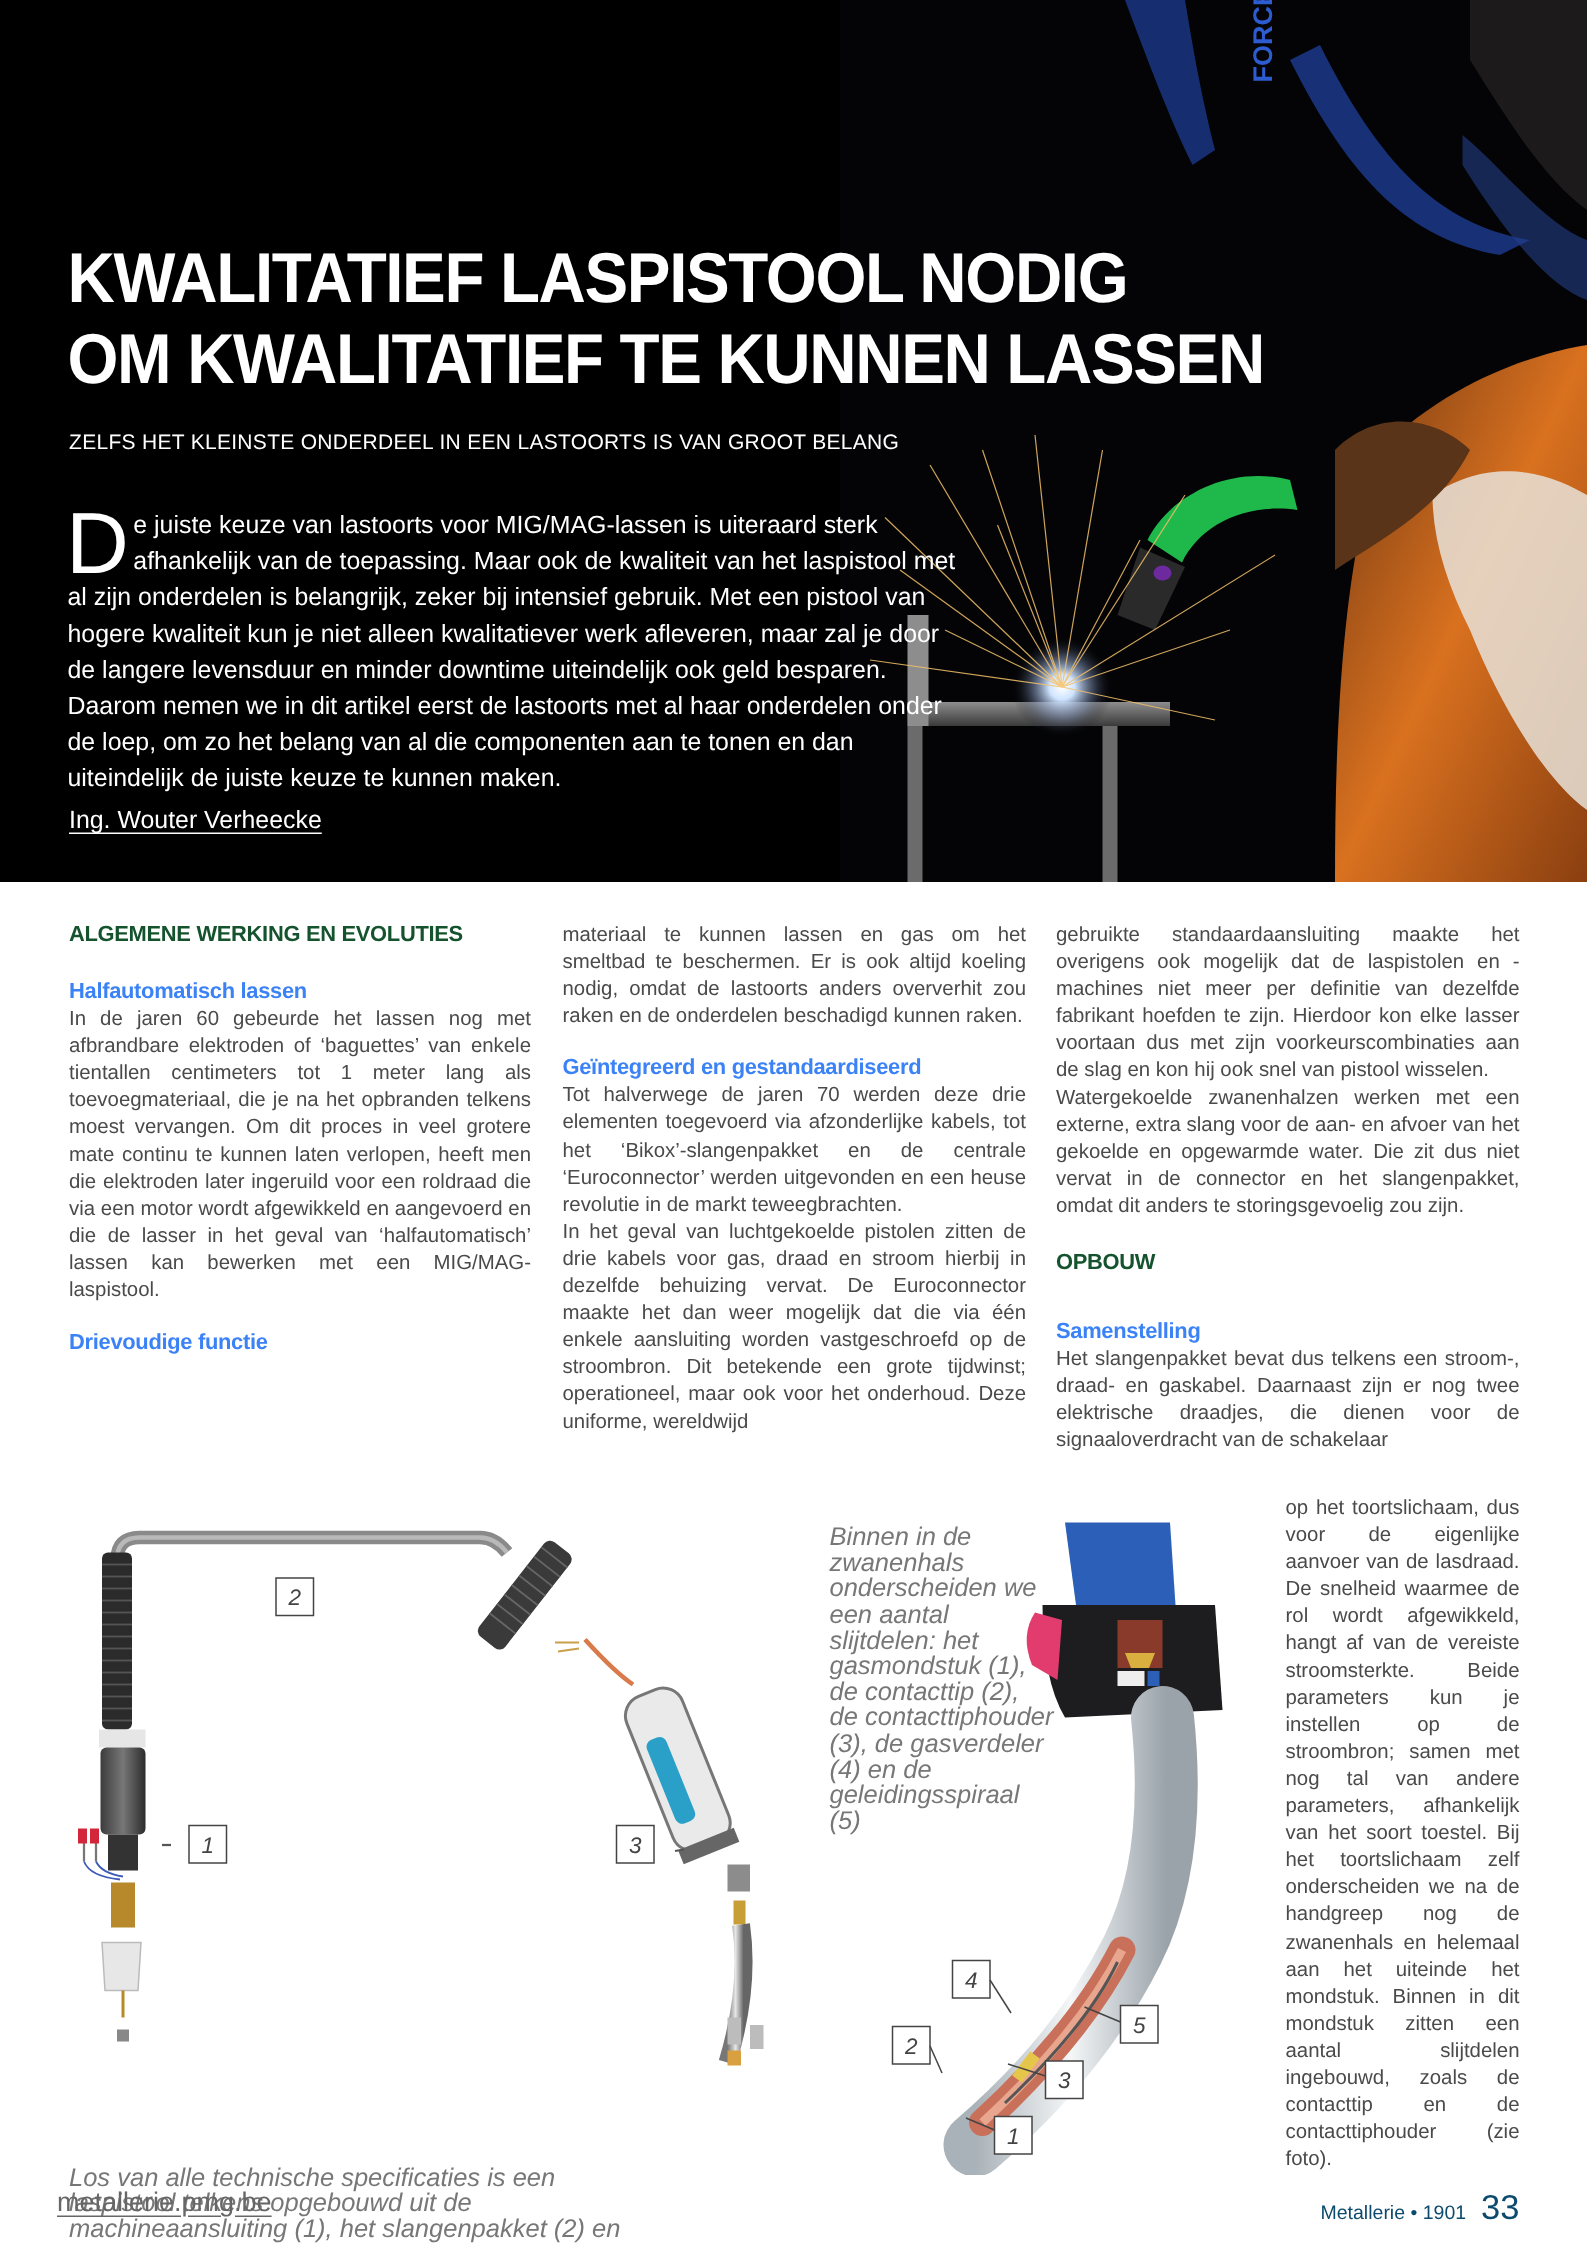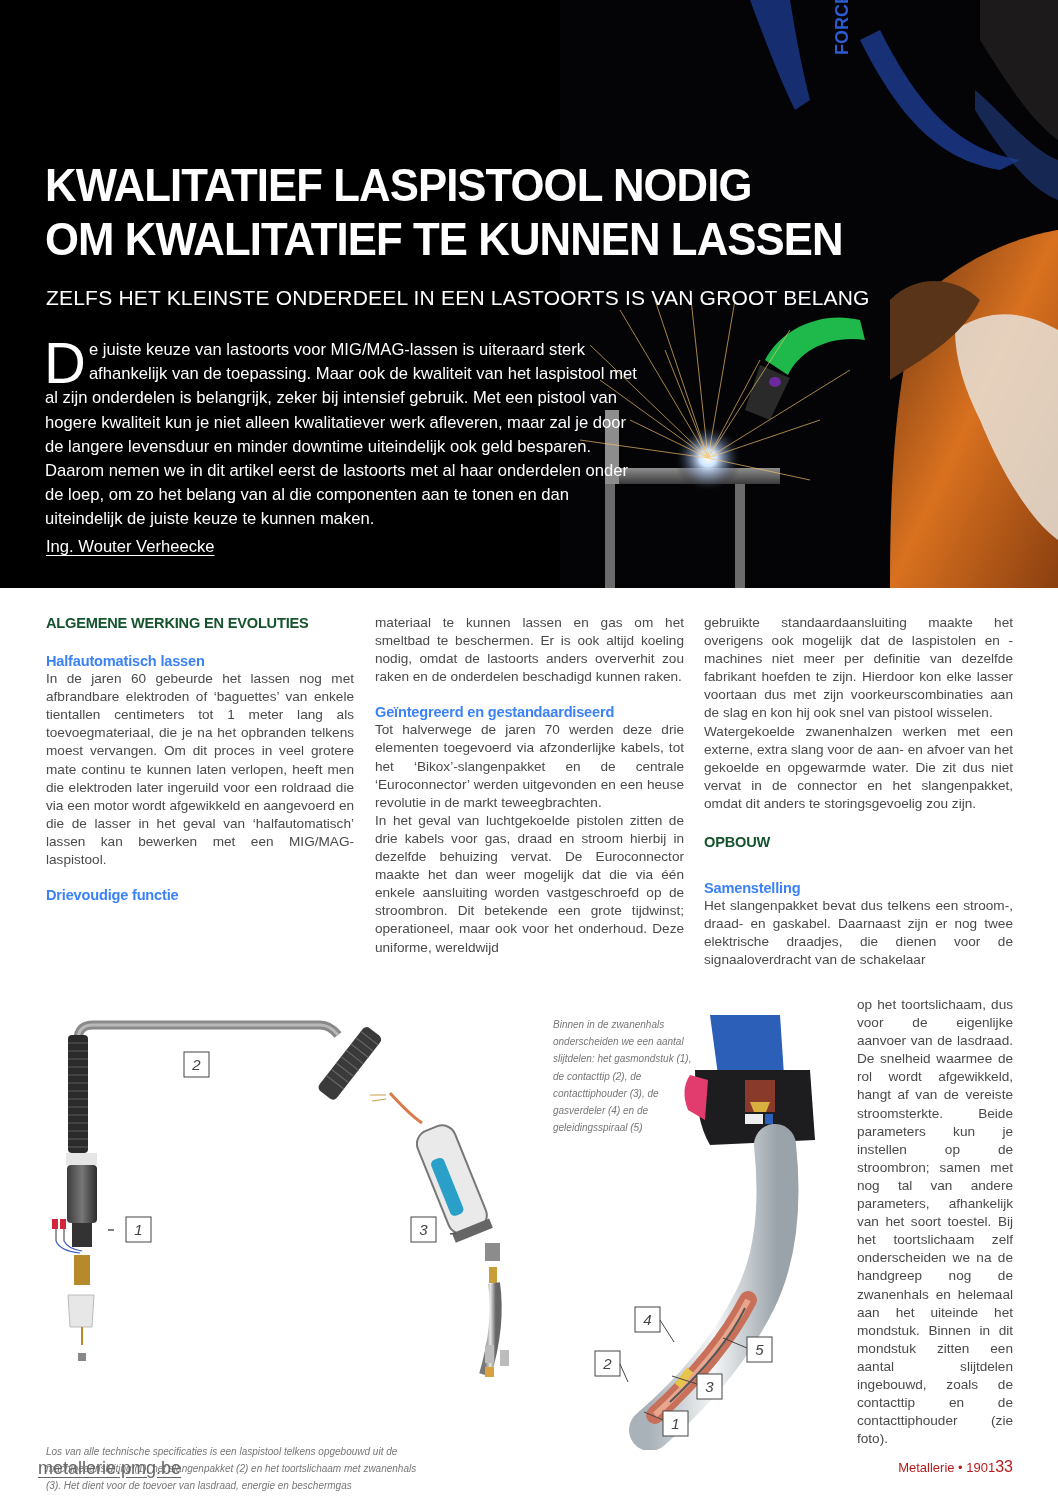--- a/index.html
+++ b/index.html
@@ -7,21 +7,21 @@
   body { position: relative; font-family: "DejaVu Sans", "Liberation Sans", sans-serif; color: #3a3a3a; }
 
   
   .hero { position: absolute; left: 0; top: 0; width: 1058px; height: 588px; background: #000; overflow: hidden; }
   .hero-photo { position: absolute; left: 560px; top: 0; width: 498px; height: 588px; }
   .hero-title { position: absolute; left: 45px; top: 158px; width: 900px; color: #fff;
     font-family: "Liberation Sans", sans-serif; font-weight: bold; font-size: 47px; line-height: 54px;
     letter-spacing: -1px; transform: scaleX(0.93); transform-origin: left top; }
   .hero-title span { display: block; white-space: nowrap; }
   .hero-subtitle { position: absolute; left: 46px; top: 286px; color: #fff; white-space: nowrap;
-    font-family: "Liberation Sans", sans-serif; font-size: 21px; letter-spacing: 0.2px; }
+    font-family: "Liberation Sans", sans-serif; font-size: 14px; letter-spacing: 0.2px; }
   .lead { position: absolute; left: 45px; top: 338px; width: 600px; color: #fff;
     font-family: "Liberation Sans", sans-serif; font-size: 16.6px; line-height: 24.2px; }
   .lead .dropcap { float: left; font-size: 58px; line-height: 46px; margin: 2px 3px 0 -1px; font-weight: normal; }
   .byline { position: absolute; left: 46px; top: 537px; color: #fff; font-family: "Liberation Sans", sans-serif;
     font-size: 16.6px; text-decoration: underline; text-underline-offset: 3px; }
 
   
   .col { position: absolute; font-family: "Liberation Sans", sans-serif; font-size: 13.6px; line-height: 18.1px;
     color: #4a4a4a; text-align: justify; }
   .col1 { left: 46px; top: 614px; width: 308px; }
@@ -30,31 +30,31 @@
   .col3b { left: 857px; top: 996px; width: 156px; }
   .sec-head { font-weight: bold; font-size: 14.6px; color: #14532d; margin-bottom: 20px; letter-spacing: -0.2px; }
   .sub-head { font-weight: bold; font-size: 14.6px; color: #3b82f6; line-height: 18px; letter-spacing: -0.2px; }
   .gap { height: 17px; }
   .col p { margin: 0; }
 
   
   .fig-left { position: absolute; left: 30px; top: 1005px; width: 530px; height: 375px; }
   .fig-right { position: absolute; left: 560px; top: 1010px; width: 290px; height: 440px; }
   .caption { position: absolute; font-family: "Liberation Sans", sans-serif; font-style: italic; color: #777;
-    font-size: 10px; line-height: 17.2px; }
+    font-size: 17px; line-height: 17.2px; }
   .cap-left { left: 46px; top: 1443px; width: 380px; }
   .cap-right { left: 553px; top: 1016px; width: 150px; }
 
   
   .footer-url { position: absolute; left: 38px; top: 1458px; font-family: "Liberation Sans", sans-serif;
     font-size: 18px; color: #666; text-decoration: underline; text-underline-offset: 3px; }
   .footer-right { position: absolute; right: 45px; top: 1458px; font-family: "Liberation Sans", sans-serif;
-    color: #b91c1c; display: flex; align-items: baseline; }
+    color: #0c4a6e; display: flex; align-items: baseline; gap: 10px; }
   .footer-mag { font-size: 13px; }
-  .footer-page { font-size: 16px; }
+  .footer-page { font-size: 23px; }
 </style>
 </head>
 <body>
 
 <div class="hero">
   <svg class="hero-photo" viewBox="0 0 498 588" preserveAspectRatio="none">
     <defs>
       <radialGradient id="spark" cx="0.5" cy="0.5" r="0.5">
         <stop offset="0" stop-color="#ffffff"></stop>
         <stop offset="0.25" stop-color="#cfe4ff"></stop>

